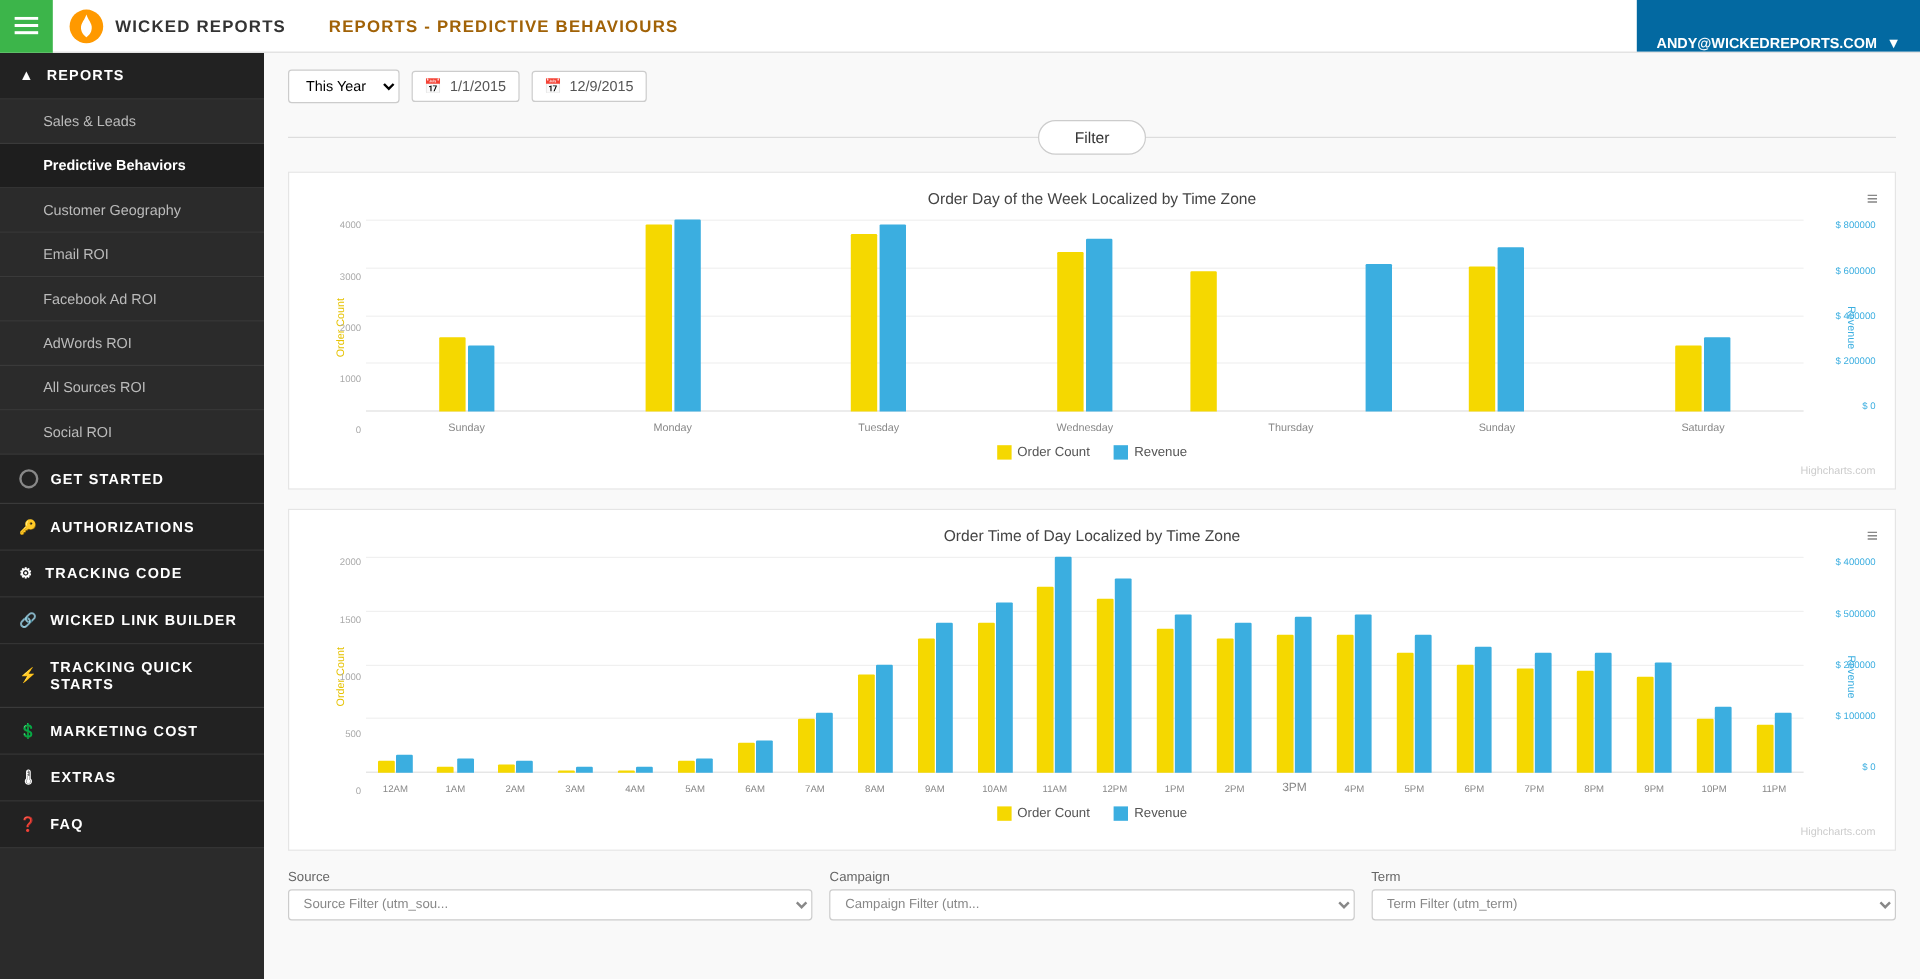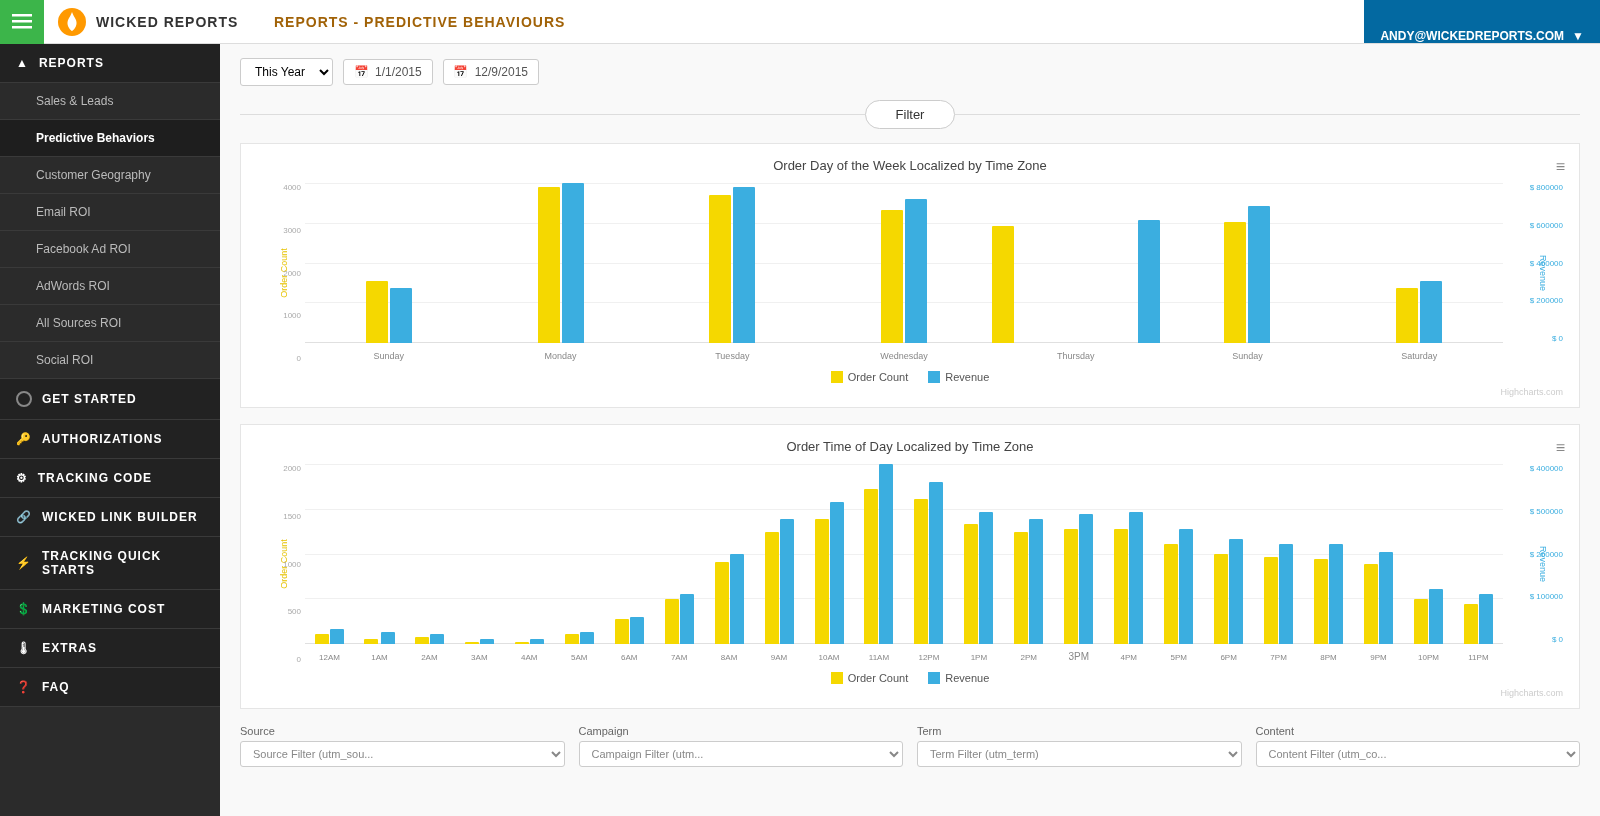--- a/index.html
+++ b/index.html
@@ -610,22 +610,16 @@
         <select class="filter-select">
           <option>Campaign Filter (utm...</option>
         </select>
       </div>
       <div class="filter-group">
         <label>Term</label>
         <select class="filter-select">
           <option>Term Filter (utm_term)</option>
         </select>
       </div>
-      <div class="filter-group">
-        <label>Content</label>
-        <select class="filter-select">
-          <option>Content Filter (utm_co...</option>
-        </select>
-      </div>
     </div>
 
   </div>
 </div>
 
 </body></html>

